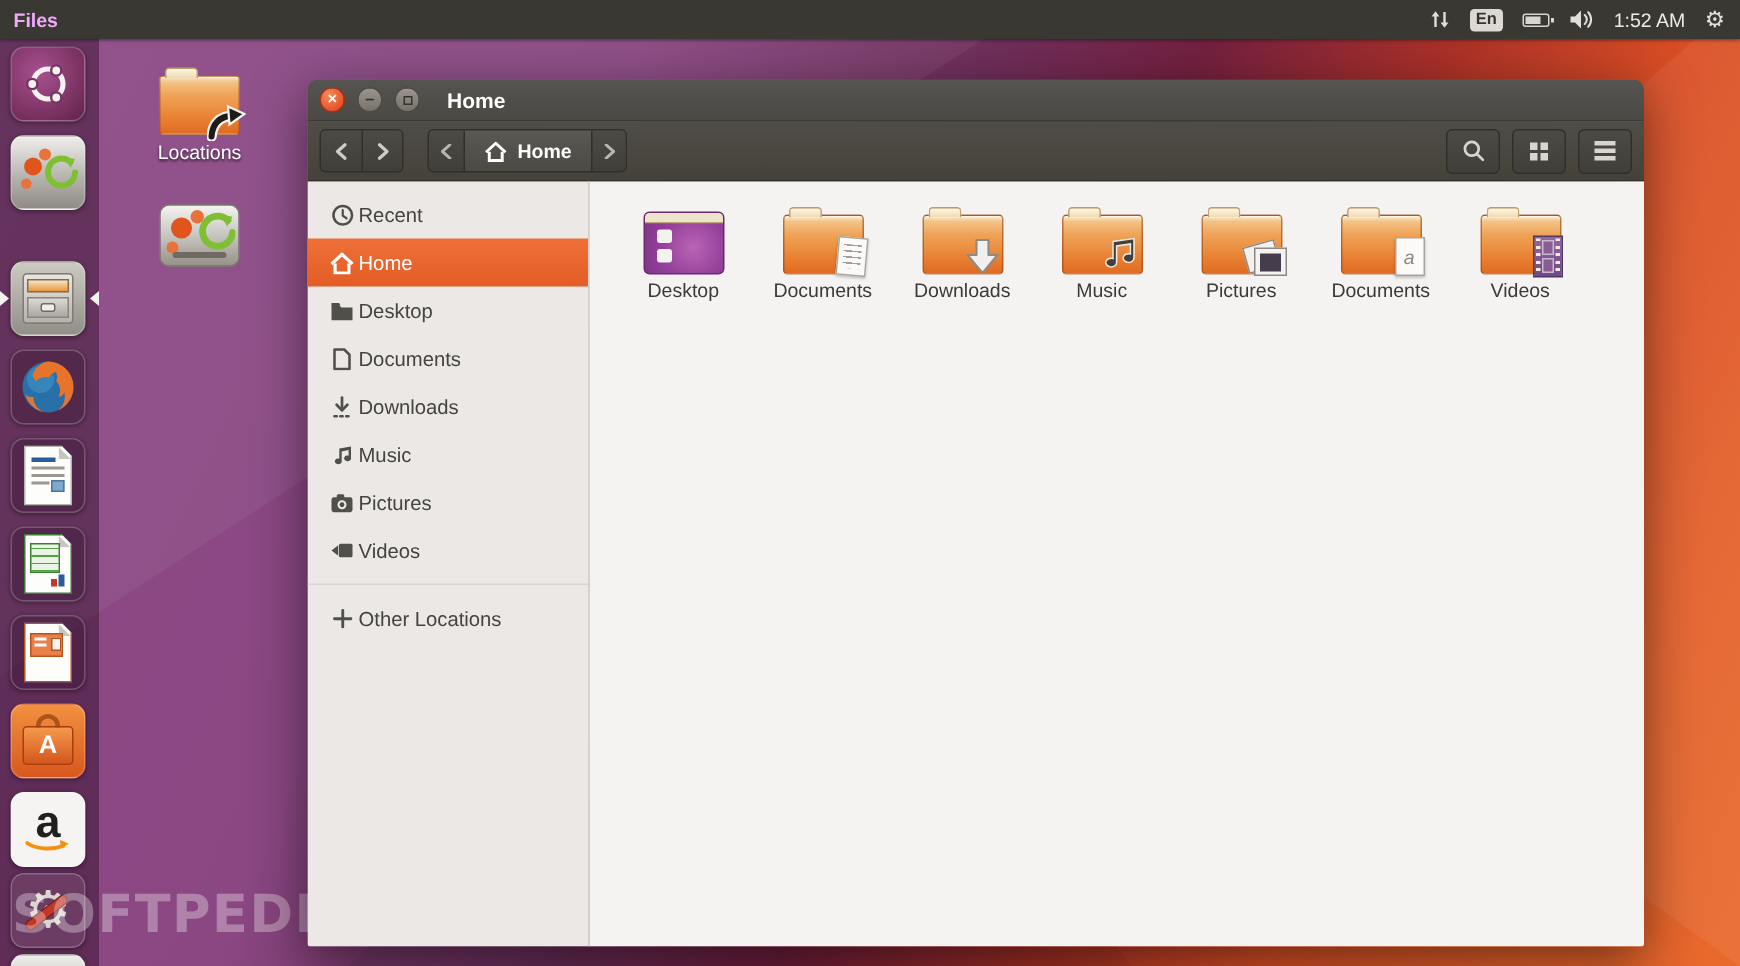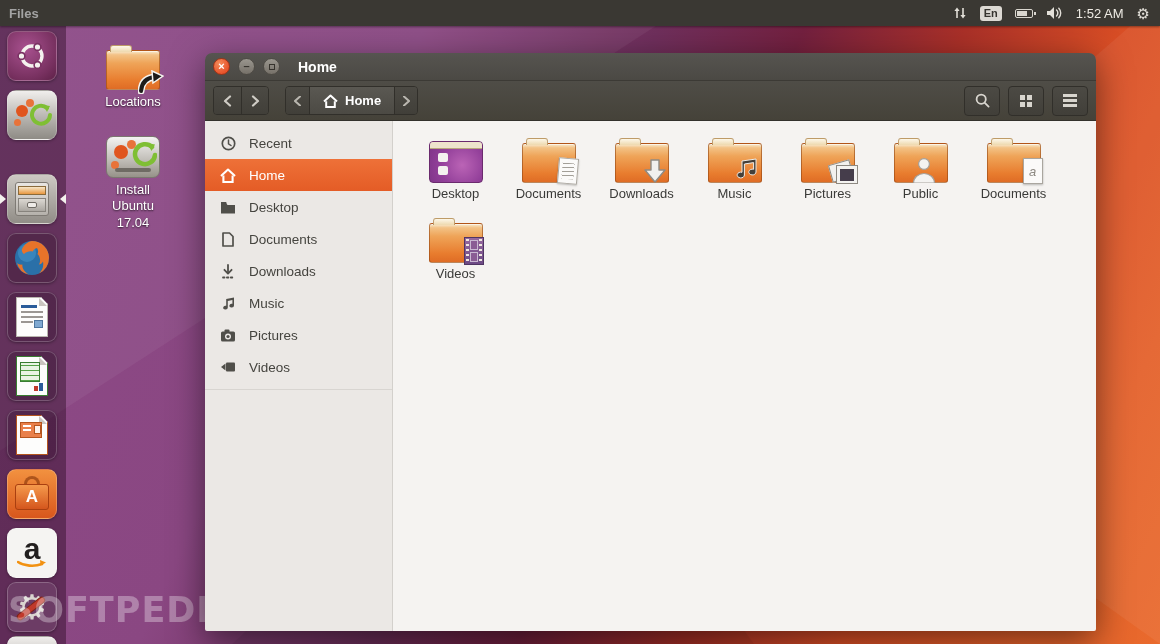--- a/index.html
+++ b/index.html
@@ -10,21 +10,21 @@
   .wallpaper { position:absolute; inset:0;
     background:linear-gradient(115deg,#8d4a87 0%,#8a4782 30%,#6f2f5c 46%,#73203f 56%,#aa3028 67%,#d94e25 78%,#e4602a 90%,#e96a2d 100%); }
   .facet { position:absolute; background:rgba(255,255,255,0.05); }
   .facet.f1 { left:0; top:0; width:60%; height:70%; clip-path:polygon(0 0,100% 0,0 100%); }
   .facet.f2 { right:0; top:0; width:35%; height:100%; clip-path:polygon(100% 0,100% 100%,0 55%); background:rgba(255,255,255,0.06); }
   .facet.f3 { left:20%; bottom:0; width:45%; height:45%; clip-path:polygon(0 100%,100% 100%,60% 0); background:rgba(0,0,0,0.06); }
 
   
   .topbar { position:absolute; left:0; top:0; width:100%; height:26px; background:#3a3833;
     display:flex; align-items:center; color:#e6e3dc; font-size:13px; z-index:100; box-shadow:0 1px 2px rgba(0,0,0,0.4); }
-  .topbar .appmenu { margin-left:9px; font-weight:bold; color:#a3a3a3; }
+  .topbar .appmenu { margin-left:9px; font-weight:bold; color:#f0abfc; }
   .topbar .spacer { flex:1; }
   .tray { display:flex; align-items:center; gap:13px; margin-right:10px; }
   .kbd-badge { background:#dcd9d3; color:#36342f; font-size:11px; font-weight:bold; padding:1px 4px; border-radius:3px; line-height:13px; }
   .battery { width:18px; height:9px; border:1px solid #d9d6cf; border-radius:2px; position:relative; }
   .battery::before { content:""; position:absolute; left:1px; top:1px; bottom:1px; width:10px; background:#d9d6cf; }
   .battery::after { content:""; position:absolute; right:-4px; top:2px; width:2px; height:3px; background:#d9d6cf; }
   .clock { font-size:13px; color:#eeebe4; }
   .gear-glyph { font-size:15px; color:#e2dfd8; line-height:1; }
 
   
@@ -96,21 +96,21 @@
   .tspacer { flex:1; }
   .iconbtn { width:36px; height:30px; border:1px solid #312f2a; border-radius:4px; background:linear-gradient(180deg,#4c4a44,#413f39);
     display:flex; align-items:center; justify-content:center; margin-left:8px; color:#d8d5ce; }
   .grid-glyph { display:grid; grid-template-columns:5px 5px; grid-gap:2px; }
   .grid-glyph i { width:5px; height:5px; background:#d8d5ce; }
   .burger { display:flex; flex-direction:column; gap:2.5px; }
   .burger i { width:14px; height:2.5px; background:#d8d5ce; }
 
   .wbody { flex:1; display:flex; min-height:0; }
   .sidebar { width:188px; background:#ebe8e5; border-right:1px solid #d3d0cc; padding-top:6px; flex:none; }
-  .srow { height:32px; display:flex; align-items:center; padding-left:15px; gap:13px; color:#45443f; font-size:13.5px; }
+  .srow { height:32px; display:flex; align-items:center; padding-left:15px; gap:3px; color:#45443f; font-size:13.5px; }
   .srow .sicon { width:16px; height:16px; flex:none; display:flex; align-items:center; justify-content:center; }
   .srow.selected { background:linear-gradient(180deg,#ee7138,#e45c26); color:#ffffff; }
   .ssep { height:1px; background:#d8d5d1; margin:6px 0; }
 
   .content { flex:1; background:#f5f3f1; padding:12px 0 0 16px; display:flex; flex-wrap:wrap; align-content:flex-start; }
   .fitem { width:93px; height:78px; display:flex; flex-direction:column; align-items:center; margin-bottom:2px; }
   .fitem .ficon { height:50px; display:flex; align-items:flex-end; justify-content:center; position:relative; }
   .fitem .flabel { margin-top:3px; font-size:13px; color:#3a3a38; }
 
   
@@ -292,21 +292,20 @@
 <div class="desktop-icon" style="left:95px;top:136px">
   <div class="drive">
     <i style="position:absolute;left:7px;top:8px;width:14px;height:14px;border-radius:50%;background:#e0551e"></i>
     <i style="position:absolute;left:20px;top:3px;width:9px;height:9px;border-radius:50%;background:#e8733a"></i>
     <i style="position:absolute;left:4px;top:24px;width:8px;height:8px;border-radius:50%;background:#e8733a"></i>
     <svg width="28" height="28" viewBox="0 0 28 28" style="position:absolute;right:2px;top:4px">
         <path d="M23 6 a10 10 0 1 0 3 8" fill="none" stroke="#7fbf34" stroke-width="4.5" stroke-linecap="round"></path>
         <path d="M18 2 l8 1.5 -3.5 6.5 z" fill="#7fbf34"></path>
       </svg>
   </div>
-  <div class="dlabel" style="width:72px">Install Ubuntu 17.04</div>
 </div>
 
 <div class="watermark">
   <span>SOFTPEDIA</span><sup>®</sup>
 </div>
 
 <div class="window">
 
   <div class="titlebar">
     <div class="wbtn close">×</div>
@@ -446,20 +445,28 @@
       <div class="srow">
         <span class="sicon">
             <svg width="16" height="12" viewBox="0 0 16 12">
               <path d="M1 6 L5.5 2.5 V9.5 Z" fill="#504f4a"></path>
               <rect x="6" y="1.5" width="9" height="9" rx="1" fill="#504f4a"></rect>
             </svg>
           </span>
         <span>Videos</span>
       </div>
       <div class="ssep"></div>
+      <div class="srow">
+        <span class="sicon">
+            <svg width="13" height="13" viewBox="0 0 13 13">
+              <path d="M6.5 1 V12 M1 6.5 H12" stroke="#504f4a" stroke-width="1.9" stroke-linecap="round"></path>
+            </svg>
+          </span>
+        <span>Other Locations</span>
+      </div>
     </div>
 
     <div class="content">
 
       <div class="fitem">
         <div class="ficon">
             <div class="screen-icon">
               <i class="w1"></i>
               <i class="w2"></i>
             </div>
@@ -505,31 +512,20 @@
             <div class="folder">
           <div class="emblem photo-back"></div>
           <div class="emblem photo-front">
                 <i></i>
               </div>
         </div>
           </div>
         <div class="flabel">Pictures</div>
       </div>
 
-      <div class="fitem">
-        <div class="ficon">
-            <div class="folder">
-          <svg class="emblem" style="right:10px;bottom:-1px" width="26" height="27" viewBox="0 0 26 27">
-                <circle cx="13" cy="8" r="5.4" fill="#f4f3f1" stroke="#a5a19b" stroke-width="1.2"></circle>
-                <path d="M2.5 27 a10.5 9.5 0 0 1 21 0 Z" fill="#f4f3f1" stroke="#a5a19b" stroke-width="1.2"></path>
-              </svg>
-        </div>
-          </div>
-        <div class="flabel">Public</div>
-      </div>
 
       <div class="fitem">
         <div class="ficon">
             <div class="folder">
           <div class="emblem doc-emblem" style="transform:rotate(0deg)">
                 <span class="tmpl-a">a</span>
               </div>
         </div>
           </div>
         <div class="flabel">Documents</div>

